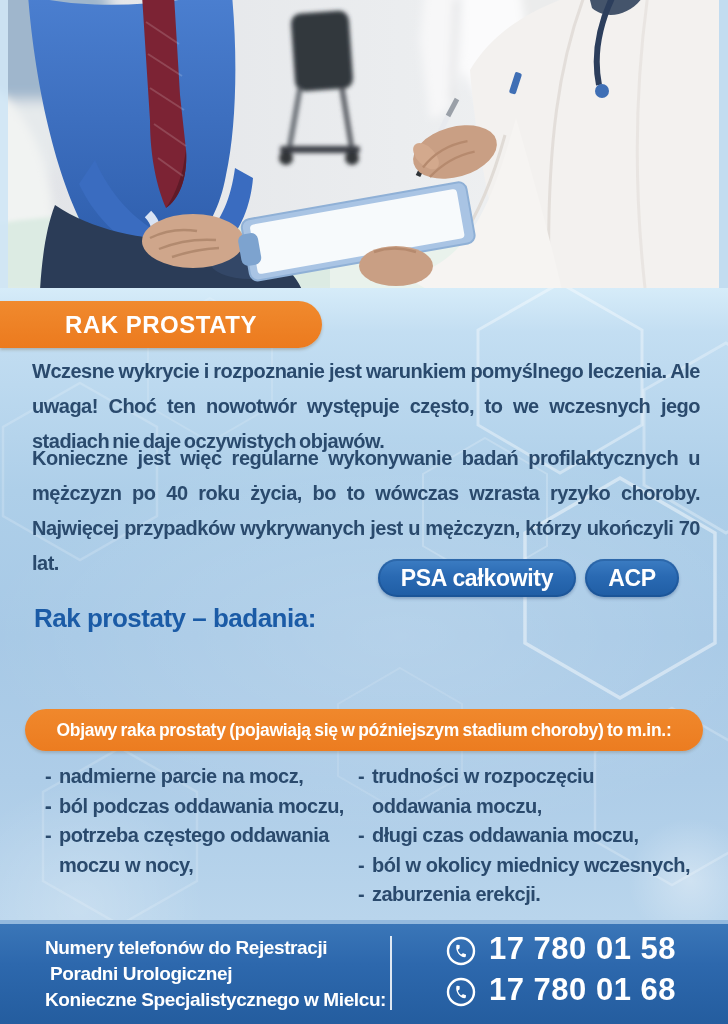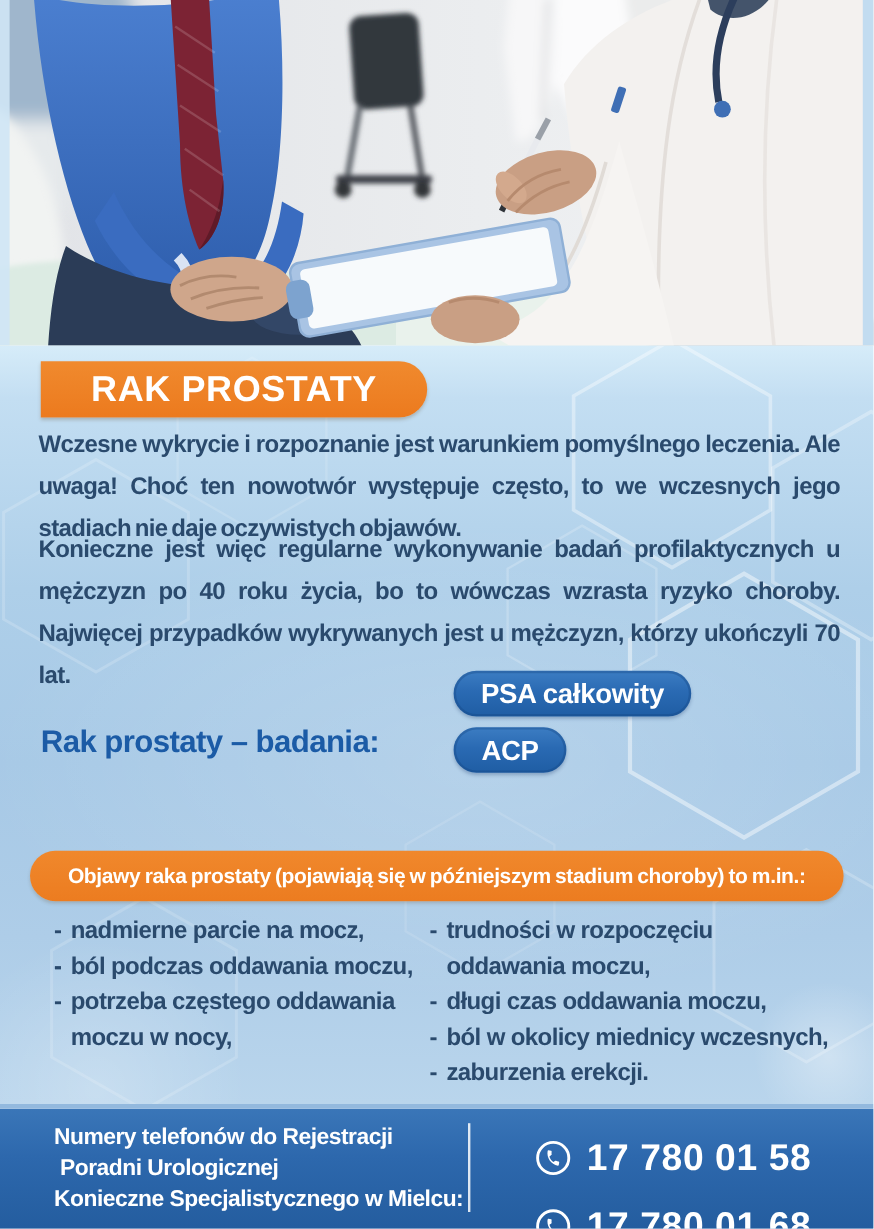--- a/index.html
+++ b/index.html
@@ -38,24 +38,23 @@
   .hex-pattern { position: absolute; left: 0; top: 0; }
 
   .badge {
     position: absolute;
     left: 0; top: 13px;
     width: 322px; height: 47px;
     background: linear-gradient(180deg, #f08a2e, #ec7a1e);
     border-radius: 0 24px 24px 0;
     display: flex; align-items: center; justify-content: center;
     color: #ffffff;
-    font-size: 30px;
+    font-size: 24px;
     letter-spacing: 0.5px;
     box-shadow: 0 2px 3px rgba(90,60,20,0.25);
-    margin-left: 34px;
   }
 
   .intro {
     position: absolute;
     left: 32px;
     width: 668px;
     margin: 0;
     color: #2a4a6d;
     font-size: 20px;
     line-height: 35px;
@@ -70,21 +69,21 @@
     position: absolute;
     left: 34px; top: 315px;
     color: #1b5ba6;
     font-size: 26px;
     letter-spacing: -0.5px;
   }
 
   .pill-list {
     position: absolute;
     left: 378px; top: 271px;
-    display: flex; flex-direction: column; gap: 9px;
+    display: flex; gap: 9px;
     align-items: flex-start;
   }
   .pill {
     height: 38px;
     border-radius: 19px;
     background: linear-gradient(180deg, #3c7dc3 0%, #2a6ab3 45%, #1f5da4 100%);
     box-shadow: inset 0 0 0 2px rgba(20,70,130,0.35), 0 2px 3px rgba(30,60,110,0.3);
     color: #ffffff;
     font-size: 23px;
     letter-spacing: -0.3px;
@@ -145,21 +144,21 @@
     position: absolute;
     left: 390px; top: 12px;
     width: 2px; height: 74px;
     background: rgba(255,255,255,0.85);
   }
   .phones {
     position: absolute;
     left: 445px; top: 7px;
     display: flex; flex-direction: column; gap: 5px;
   }
-  .phone-row { display: flex; align-items: center; gap: 12px; margin-top: 16px; }
+  .phone-row { display: flex; align-items: flex-end; gap: 12px; }
   .phone-row svg { display: block; }
   .phone-number {
     color: #ffffff;
     font-size: 31px;
     letter-spacing: 0.5px;
   }
 </style>
 </head>
 <body>
 

